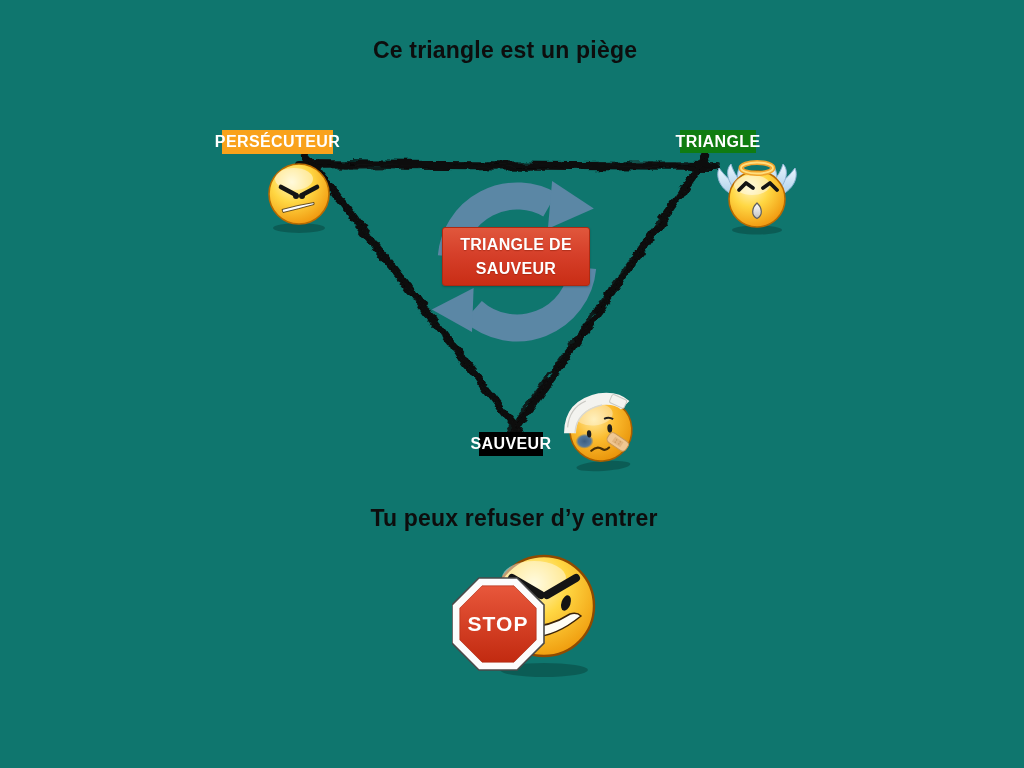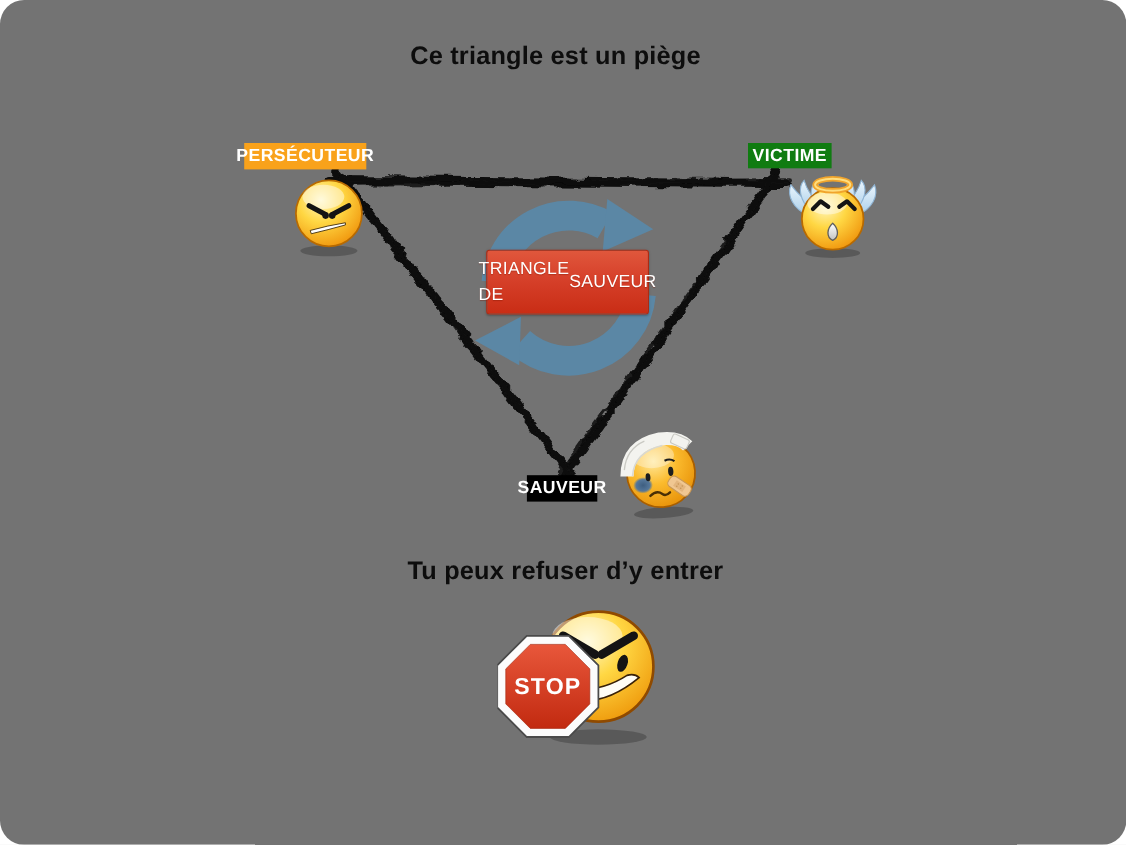--- a/index.html
+++ b/index.html
@@ -1,19 +1,18 @@
 <!DOCTYPE html>
 <html><head>
 <meta charset="utf-8">
 <style>
   html,body{margin:0;padding:0;background:#ffffff;}
   #slide{
-    position:relative;width:1024px;height:768px;background:#737373;overflow:hidden;
+    position:relative;width:1024px;height:768px;background:#0f766e;overflow:hidden;
     font-family:"Liberation Sans","DejaVu Sans",sans-serif;
-    border-radius:22px;
   }
   .title{
     position:absolute;left:0;top:37px;width:1010px;text-align:center;
     font-size:23px;font-weight:bold;color:#0d0d0d;letter-spacing:0.2px;
   }
   .subtitle{
     position:absolute;left:0;top:505px;width:1028px;text-align:center;
     font-size:23px;font-weight:bold;color:#0d0d0d;letter-spacing:0.2px;
   }
   .role-label{
@@ -21,22 +20,22 @@
     color:#ffffff;font-weight:bold;font-size:16px;letter-spacing:0.4px;
   }
   .role-persecutor{left:222px;top:130px;width:111px;height:24px;background:#F9A21B;}
   .role-saviour{left:680px;top:130px;width:76px;height:23px;background:#107C11;}
   .role-victim{left:479px;top:432px;width:64px;height:24px;background:#000000;}
   .abs{position:absolute;}
   .center-box{
     position:absolute;left:442px;top:227px;width:146px;height:57px;
     background:linear-gradient(180deg,#E0573C 0%,#D6402A 45%,#C92D15 100%);
     border:1px solid #AE2A12;border-radius:3px;
-    display:flex;flex-direction:row;align-items:center;justify-content:center;
-    color:#ffffff;font-weight:normal;font-size:16px;line-height:24px;letter-spacing:0.3px;
+    display:flex;flex-direction:column;align-items:center;justify-content:center;
+    color:#ffffff;font-weight:bold;font-size:16px;line-height:24px;letter-spacing:0.3px;
     box-shadow:0 1px 2px rgba(0,0,0,0.25);
     text-shadow:0 1px 1px rgba(120,20,0,0.4);
   }
 </style>
 </head>
 <body>
 
 <div id="slide">
 
   <div class="title">Ce triangle est un piège</div>
@@ -73,21 +72,21 @@
       <polygon points="21.8,154.6 63.6,133.0 62.0,177.0"></polygon>
     </g>
   </svg>
 
   <div class="center-box">
     <span>TRIANGLE DE</span>
     <span>SAUVEUR</span>
   </div>
 
   <div class="role-label role-persecutor">PERSÉCUTEUR</div>
-  <div class="role-label role-saviour">VICTIME</div>
+  <div class="role-label role-saviour">TRIANGLE</div>
   <div class="role-label role-victim">SAUVEUR</div>
 
   <svg class="abs" style="left:263px;top:160px;" width="72" height="76" viewBox="0 0 72 76">
     <defs>
       <radialGradient id="pg" cx="38%" cy="30%" r="75%">
         <stop offset="0%" stop-color="#FFF6C0"></stop>
         <stop offset="45%" stop-color="#FFD743"></stop>
         <stop offset="100%" stop-color="#F0950C"></stop>
       </radialGradient>
     </defs>

